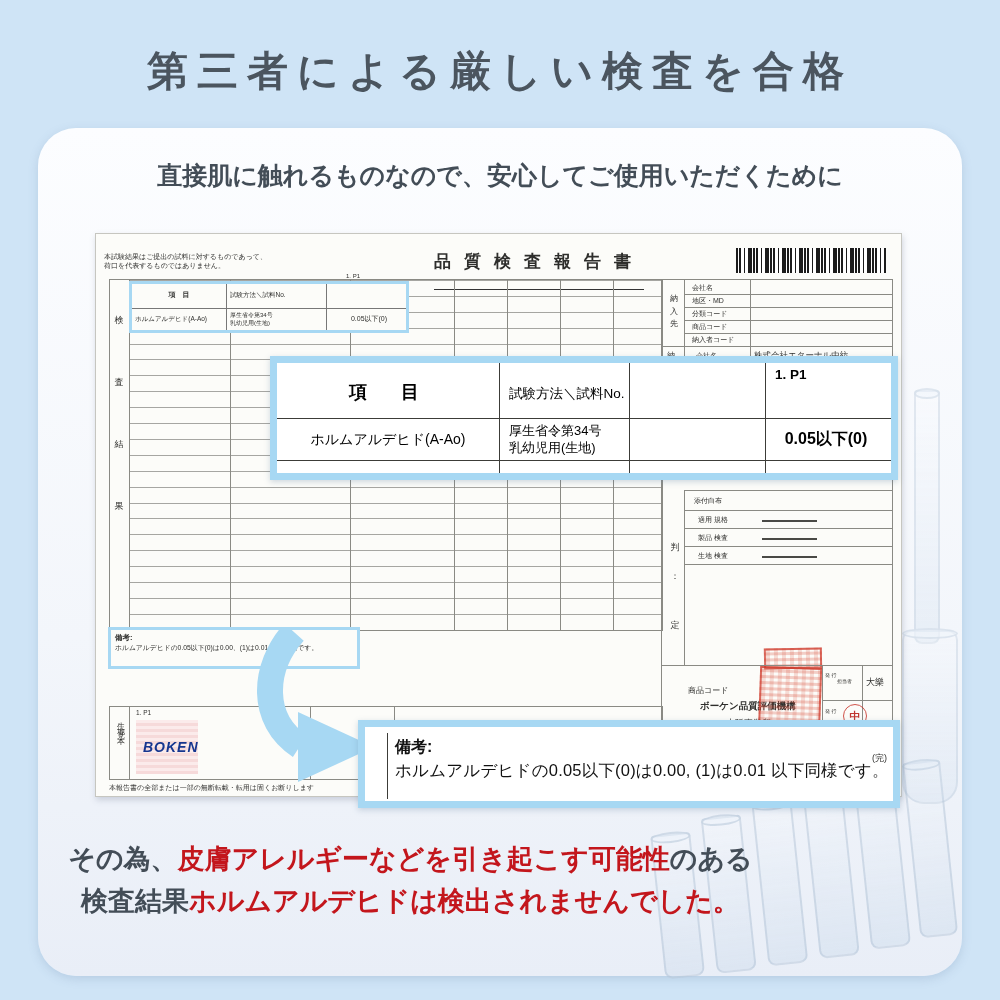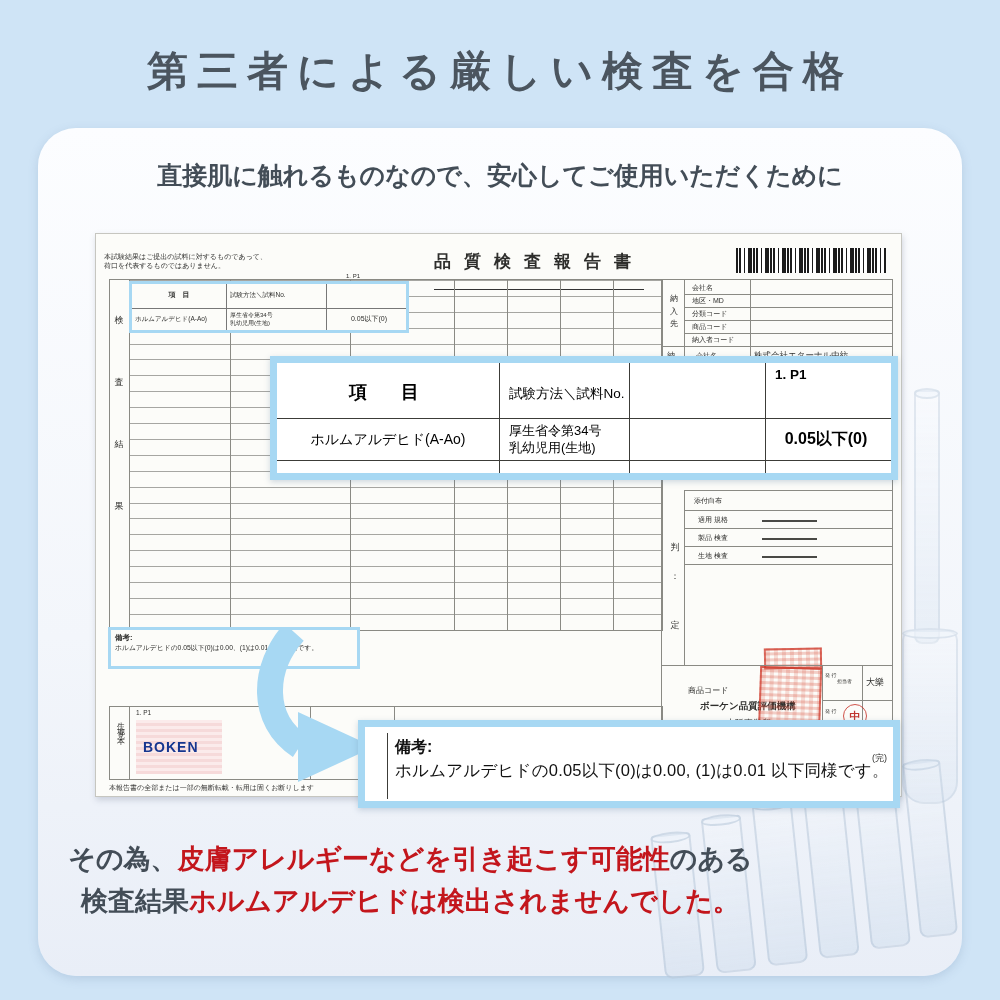--- a/index.html
+++ b/index.html
@@ -196,21 +196,21 @@
       <div class="abs" style="left:4px;top:3px;font-size:7.5px;font-weight:bold;">備考:</div>
       <div class="abs" style="left:4px;top:13px;font-size:6.8px;white-space:nowrap;">ホルムアルデヒドの0.05以下(0)は0.00、(1)は0.01 以下同様です。</div>
     </div>
 
     <div class="abs frame" style="left:13px;top:472px;width:552px;height:72px;">
       <div class="vline" style="left:19px;"></div>
       <div class="vline" style="left:200px;"></div>
       <div class="vline" style="left:284px;"></div>
       <div class="abs vtxt" style="left:4px;top:8px;font-size:8px;letter-spacing:5px;">生地見本</div>
       <div class="abs" style="left:26px;top:2px;font-size:6.5px;">1. P1</div>
-      <div class="abs swatch" style="left:26px;top:13px;width:86px;height:54px;">
+      <div class="abs swatch" style="left:26px;top:13px;width:62px;height:54px;font-style:italic;">
         <div class="abs boken" style="left:7px;top:19px;">BOKEN</div>
       </div>
     </div>
 
     <div class="abs tinytxt" style="left:13px;top:549px;white-space:nowrap;">本報告書の全部または一部の無断転載・転用は固くお断りします</div>
   </div>
 
   <div class="abs callout" style="left:270px;top:356px;width:628px;height:124px;">
     <div class="hline" style="top:55px;"></div>
     <div class="hline" style="top:97px;"></div>

